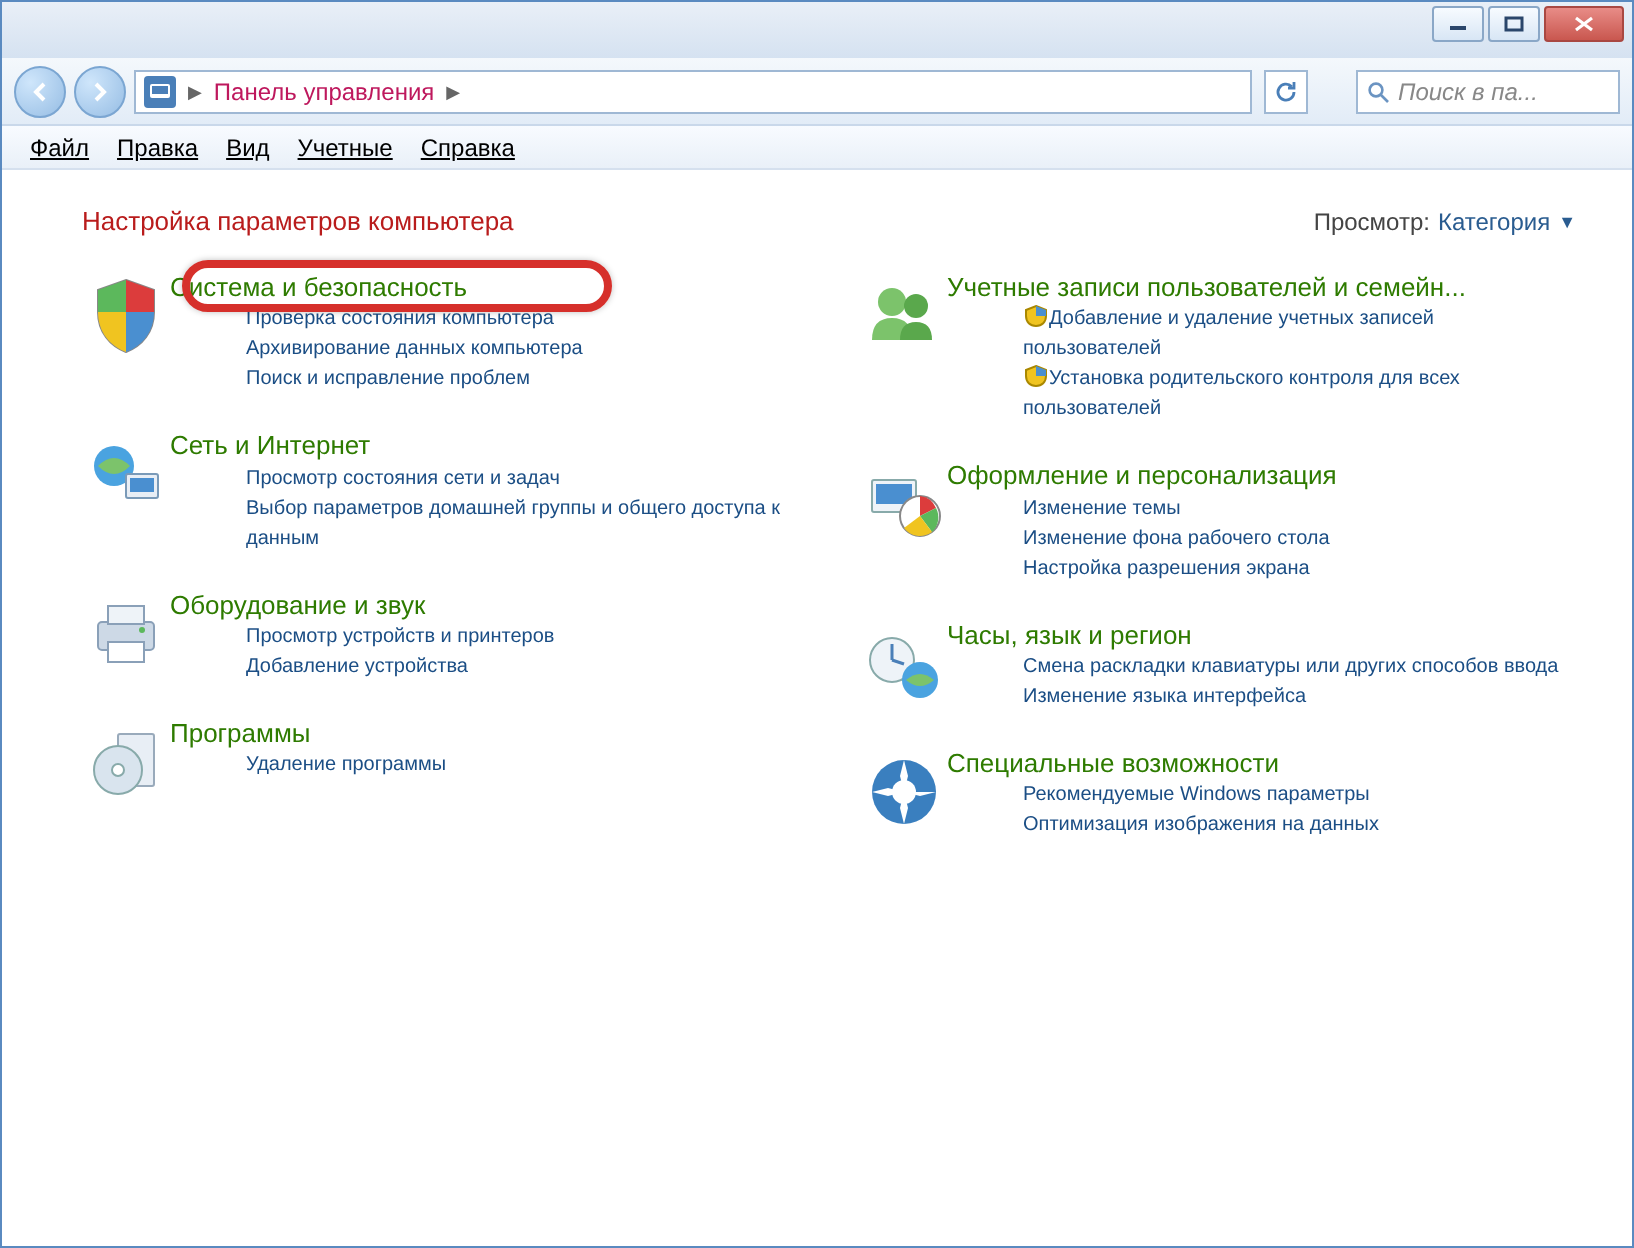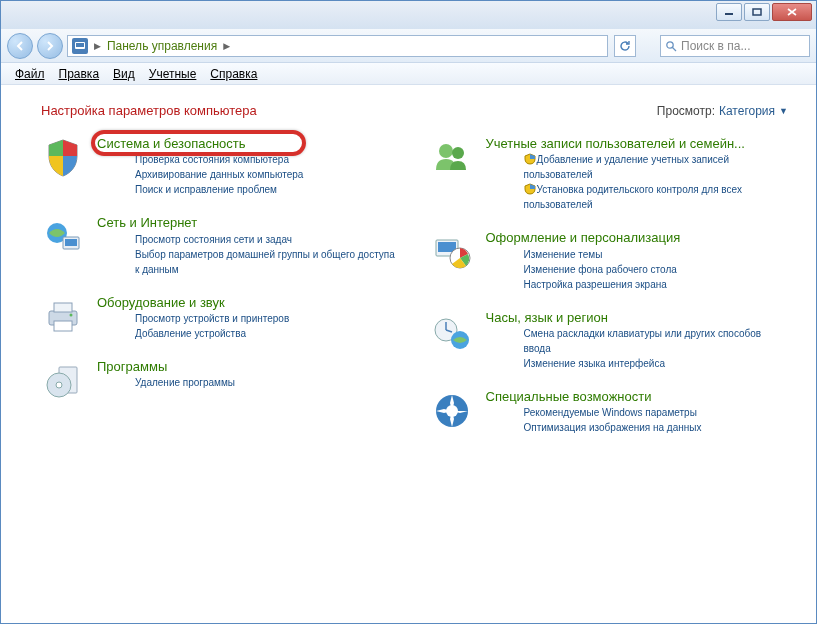--- a/index.html
+++ b/index.html
@@ -52,28 +52,28 @@
   .addr {
     flex: 1;
     height: 22px;
     border: 1px solid #9fb8d4;
     background: #fff;
     display:flex; align-items:center;
     padding: 0 4px;
     gap: 6px;
   }
   .addr .cp-icon { width:16px;height:16px;background:#4a7fb8;border-radius:2px;display:flex;align-items:center;justify-content:center;color:#fff;font-size:9px;}
-  .addr .crumb { color:#4d7c0f; cursor:pointer;}
+  .addr .crumb { color:#be185d; cursor:pointer;}
   .addr .sep { color:#666; font-size:9px;}
   .refresh { width:22px;height:22px;border:1px solid #9fb8d4;background:#fff;display:flex;align-items:center;justify-content:center;color:#4a7fb8;cursor:pointer;margin-left:2px;}
   .search {
-    width: 150px; height: 22px;
+    width: 132px; height: 22px;
     border: 1px solid #9fb8d4; background:#fff;
     display:flex; align-items:center;
-    color:#888; 
+    color:#888; font-style:italic;
     padding: 0 4px;
     margin-left: 20px;
   }
   .search .sg { margin-right:4px; color:#6b94c2; font-style:normal;}
   
   .menubar {
     height: 22px;
     background: linear-gradient(#f8fbff,#e9f0f8);
     border-bottom: 1px solid #d5e0ee;
     display:flex; align-items:center;
@@ -88,21 +88,21 @@
     height: calc(100% - 28px - 34px - 22px);
     overflow:auto;
   }
   .top-row { display:flex; justify-content:space-between; align-items:center; margin-bottom: 18px;}
   .page-title { color:#b91c1c; font-size: 13px; }
   .view-by { color:#444; font-size:12px; display:flex;align-items:center;gap:4px;}
   .view-by .cat { color:#2a5c90; cursor:pointer;}
   .view-by .dd { color:#2a5c90; font-size:9px;}
   .cols { display:flex; gap: 30px;}
   .col { flex:1; }
-  .category { display:flex; gap: 12px; margin-bottom: 18px; position:relative;}
+  .category { display:flex; gap: 0; margin-bottom: 18px; position:relative;}
   .cat-icon {
     width: 44px; height: 44px; flex-shrink:0;
     display:flex;align-items:center;justify-content:center;
     font-size:30px;
   }
   .cat-body { flex:1; }
   .cat-title { color:#2e7b00; font-size:13px; line-height:1.25; cursor:pointer; display:block;}
   .sub { color:#1b4e85; font-size:10px; line-height:1.5; cursor:pointer; display:block;padding-left:38px;}
   .sub .shield { display:inline-block; width:13px; vertical-align:-2px;}
   .highlight-ring {

